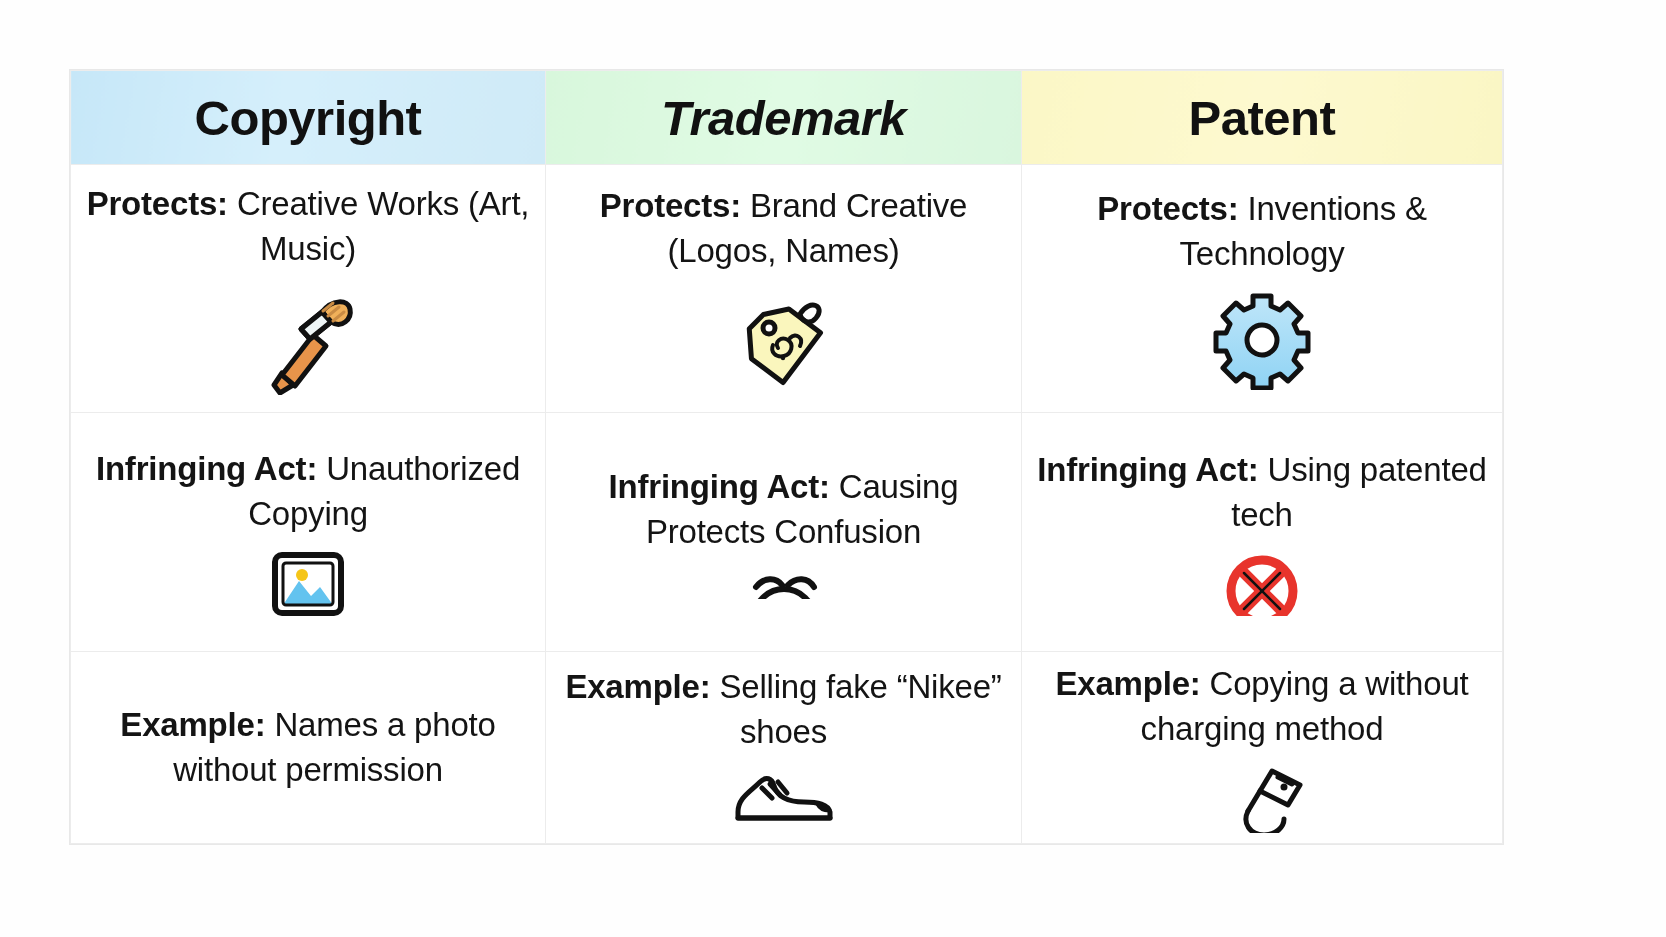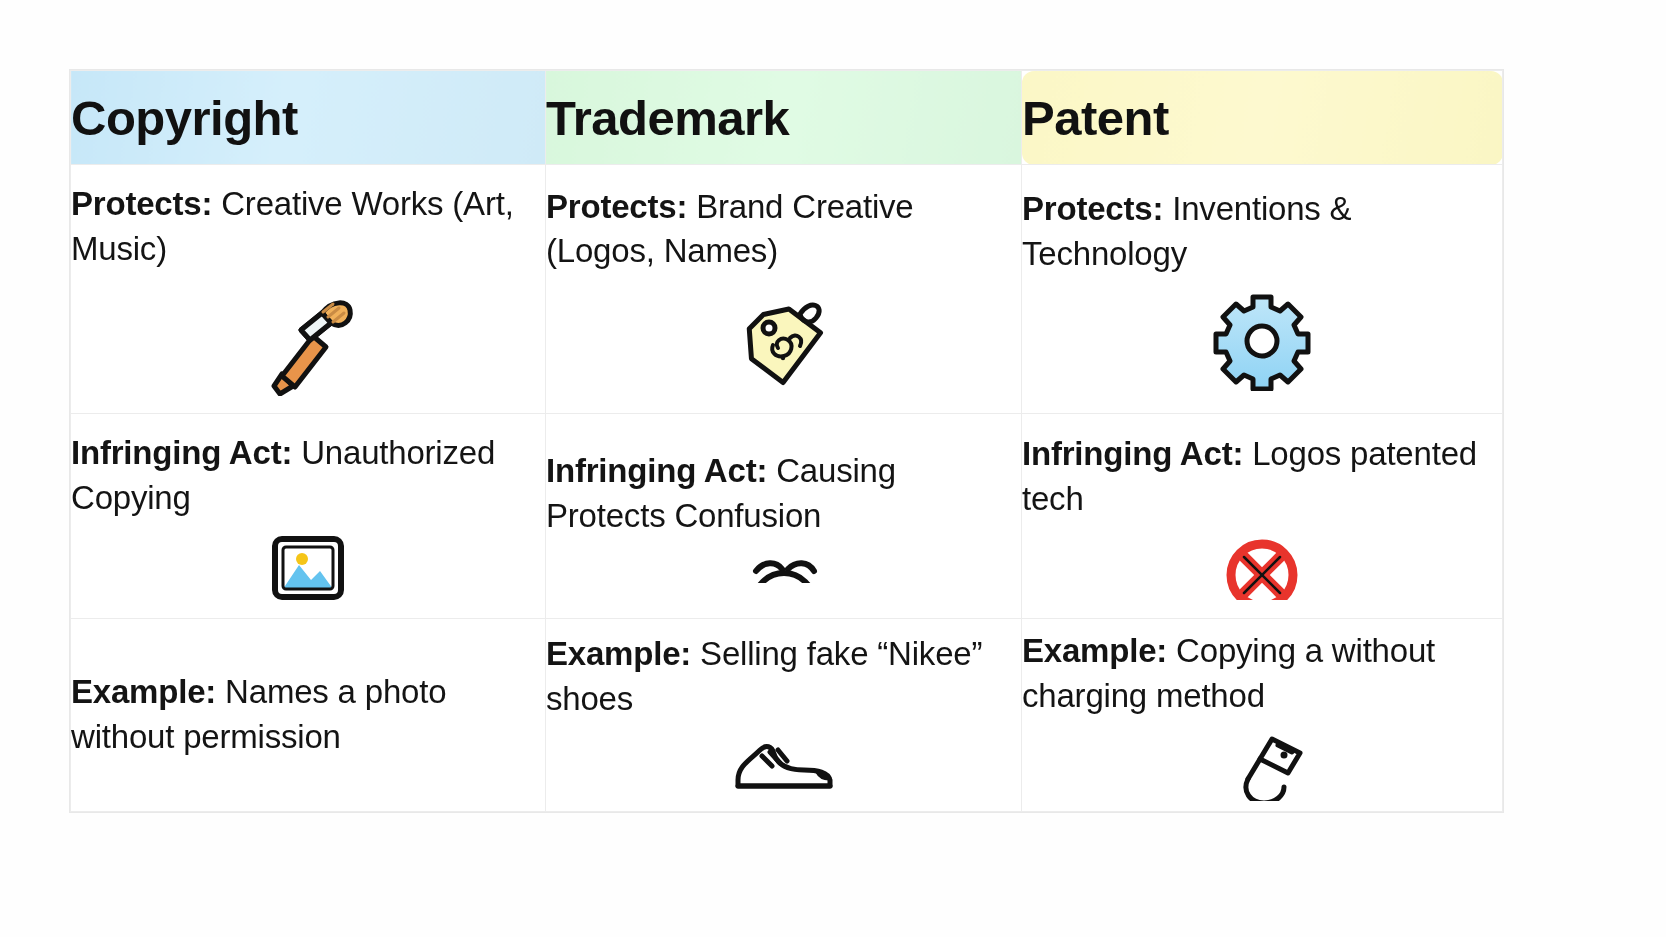--- a/index.html
+++ b/index.html
@@ -35,49 +35,49 @@
 
   .ip-table col.c1 { width: 475px; }
   .ip-table col.c2 { width: 476px; }
   .ip-table col.c3 { width: 481px; }
 
   .ip-table th,
   .ip-table td {
     border: 1px solid #ececec;
     padding: 0;
     vertical-align: middle;
-    text-align: left;
+    text-align: center;
   }
 
   
   .hdr {
     height: 93px;
     font-size: 49px;
     font-weight: bold;
     color: #111111;
     letter-spacing: -0.5px;
     border-bottom: 1px solid #e4e4e4;
   }
   .hdr-copyright {
     background: linear-gradient(100deg, #c6e7f8 0%, #d5effb 45%, #cfeaf7 100%);
   }
   .hdr-trademark {
     background: linear-gradient(100deg, #d8f7dc 0%, #e0fbe4 50%, #d9f6de 100%);
+    font-style: italic;
   }
   .hdr-patent {
     background: linear-gradient(100deg, #fbf7c6 0%, #fdf9cf 50%, #faf6c4 100%);
-    border-radius: 12px;
   }
 
   
   .cell {
     padding: 22px 28px 20px 28px;
   }
   .row-protects { height: 248px; }
-  .row-infringe { height: 205px; border-radius: 25px; }
+  .row-infringe { height: 239px; border-radius: 25px; }
   .row-example  { height: 192px; }
 
   .cell-text {
     font-size: 33px;
     line-height: 1.36;
     color: #141414;
     letter-spacing: -0.2px;
   }
   .cell-text .lbl {
     font-weight: bold;
@@ -217,21 +217,21 @@
                 <path d="M46 16 C54 8, 66 8, 72 18"></path>
                 <circle cx="42" cy="50" r="30"></circle>
               </g>
             </svg>
           </div>
         </td>
 
         <td class="cell">
           <div class="cell-text">
             <span class="lbl">Infringing Act:</span> 
-            <span>Logos patented tech</span>
+            <span>Using patented tech</span>
           </div>
           <div class="icon-wrap clip-prohibit">
             <svg width="78" height="78" viewBox="0 0 78 78">
               <circle cx="39" cy="39" r="31" fill="#ffffff" stroke="#111" stroke-width="4"></circle>
               <circle cx="39" cy="39" r="31" fill="none" stroke="#e8342c" stroke-width="9"></circle>
               <g stroke="#e8342c" stroke-width="11" stroke-linecap="round">
                 <path d="M21 21 L57 57"></path>
                 <path d="M57 21 L21 57"></path>
               </g>
               <g stroke="#111" stroke-width="2.5" stroke-linecap="round" fill="none">

